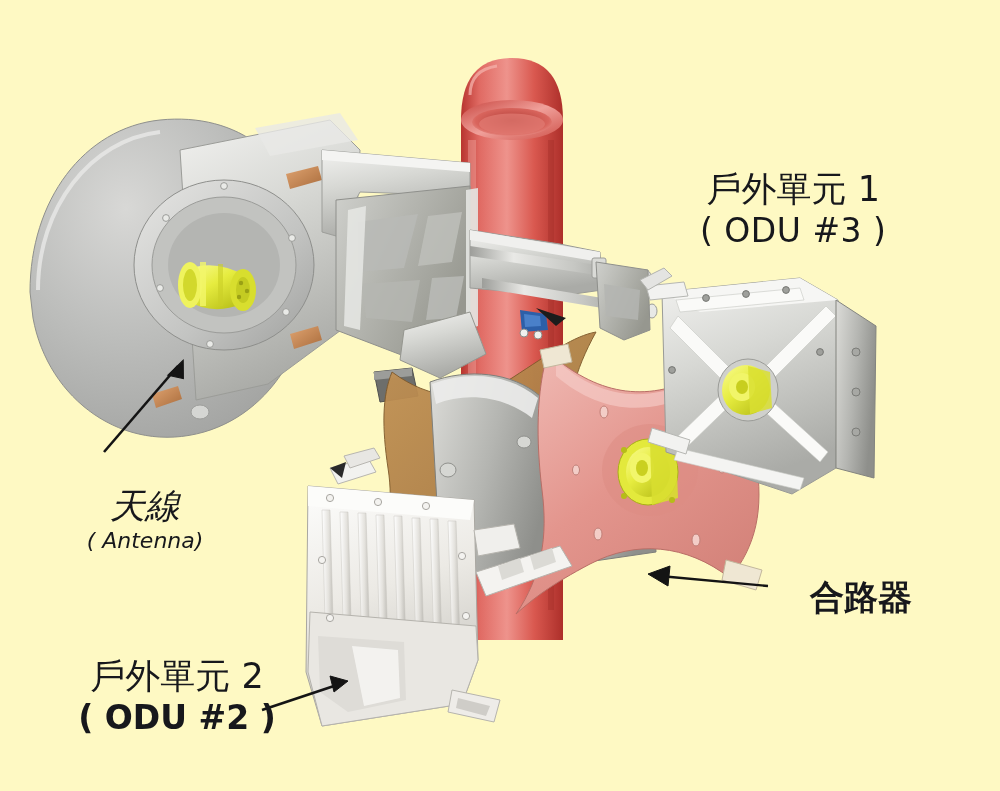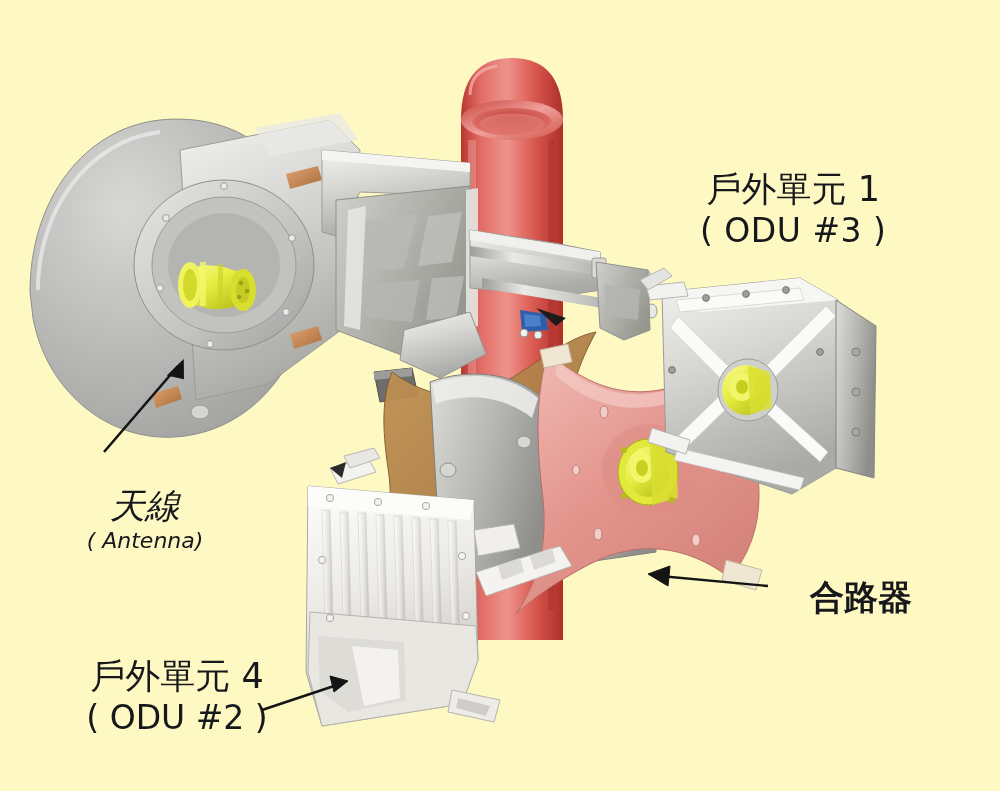--- a/index.html
+++ b/index.html
@@ -47,21 +47,21 @@
     width: 230px;
   }
   #label-antenna .ln2 { font-size: 22px; }
   #label-odu2 {
     left: 52px;
     top: 655px;
     font-size: 35px;
     text-align: center;
     width: 250px;
   }
-  #label-odu2 .ln2 { font-size: 33px; }
+  #label-odu2 .ln2 { font-size: 33px; font-weight: bold; }
   #label-combiner {
     left: 772px;
     top: 577px;
     font-size: 34px;
     font-weight: 700;
     margin-left: 38px;
   }
 </style>
 </head>
 <body>
@@ -408,21 +408,21 @@
     <span class="ln ln1">戶外單元 1</span>
     <span class="ln ln2">( ODU #3 )</span>
   </div>
 
   <div class="label" id="label-antenna" style="color: rgb(23, 24, 28); font-style: italic;">
     <span class="ln ln1">天線</span>
     <span class="ln ln2">( Antenna)</span>
   </div>
 
   <div class="label" id="label-odu2" style="color: rgb(23, 24, 28);">
-    <span class="ln ln1">戶外單元 4</span>
+    <span class="ln ln1">戶外單元 2</span>
     <span class="ln ln2">( ODU #2 )</span>
   </div>
 
   <div class="label" id="label-combiner" style="color: rgb(23, 24, 28);">
     <span class="ln ln1">合路器</span>
   </div>
 
 </div>
 
 </body></html>

